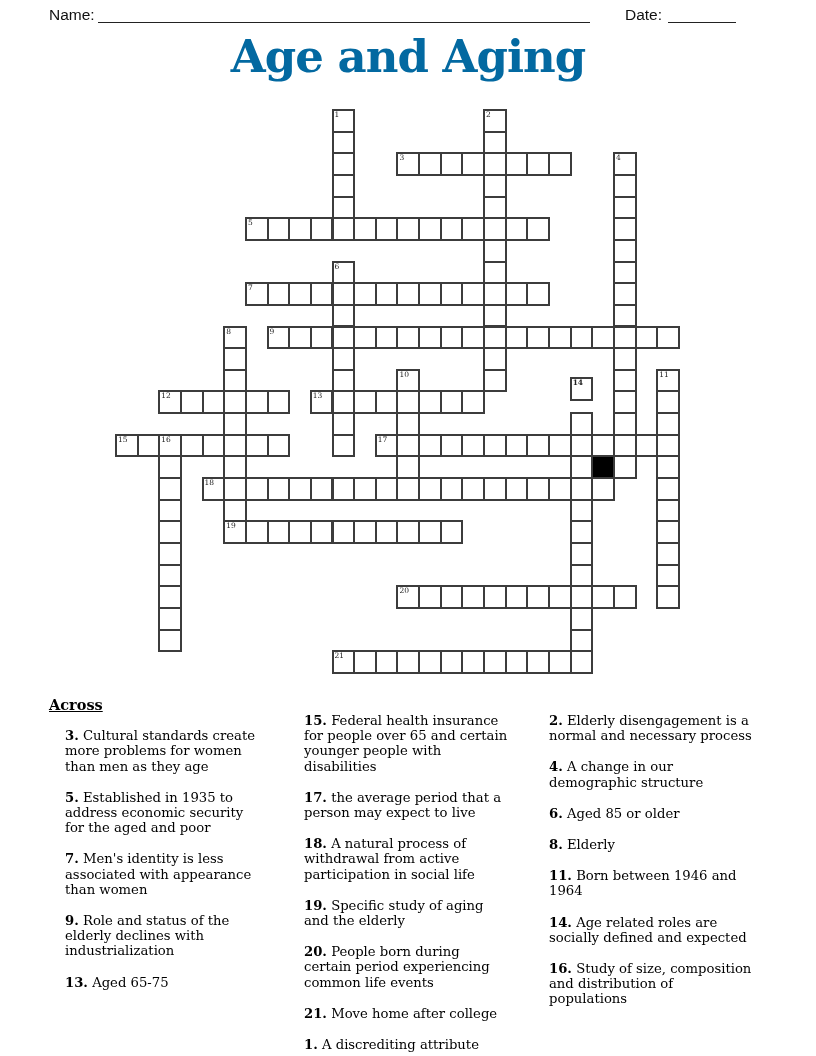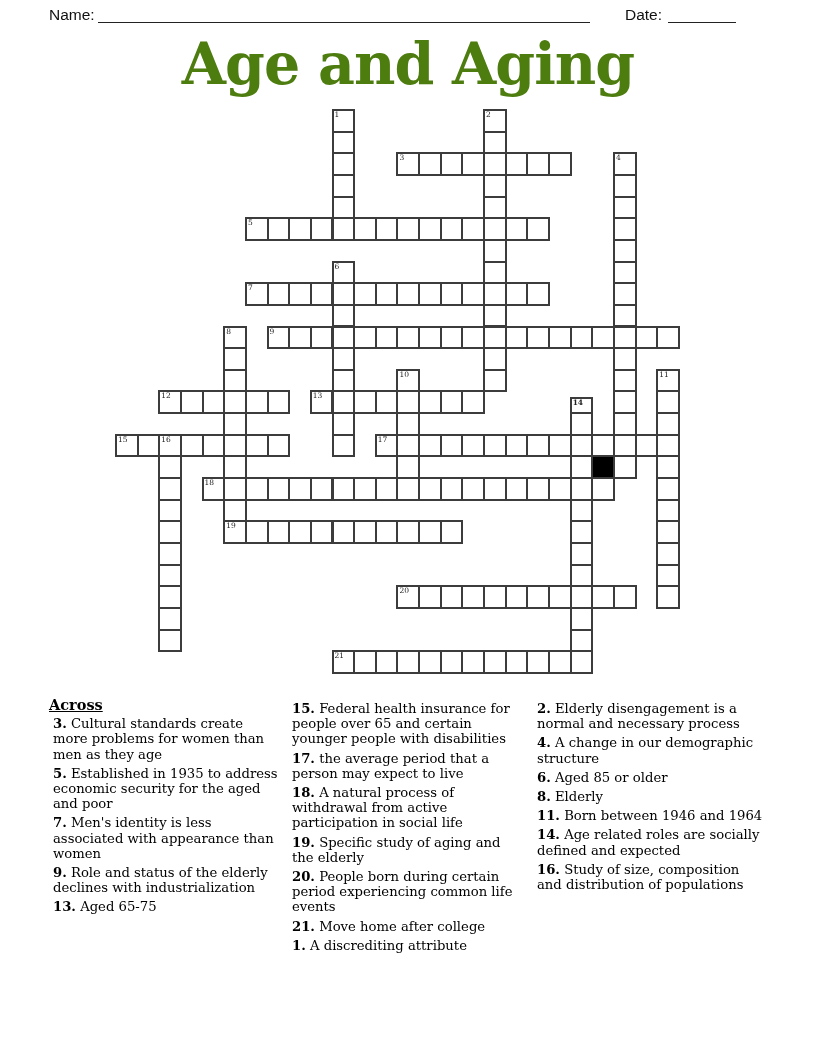--- a/index.html
+++ b/index.html
@@ -11,38 +11,38 @@
            font-family:"Liberation Sans",sans-serif;font-size:15.5px;color:#111;}
   .toplabel{position:absolute;top:2px;}
   #name-label{left:49px;}
   #date-label{left:625px;}
   .writeline{position:absolute;border-bottom:1.5px solid #222;height:18px;}
   #name-line{left:98px;top:0;width:492px;}
   #date-line{left:668px;top:0;width:68px;}
 
   
   #title{position:absolute;top:30px;left:0;width:816px;text-align:center;
-         font-family:"DejaVu Serif",serif;font-size:57px;font-weight:600;
-         letter-spacing:-1px;color:#4d7c0f;}
+         font-family:"DejaVu Serif",serif;font-size:45px;font-weight:600;
+         letter-spacing:-1px;color:#0369a1;}
 
   
   #grid{position:absolute;left:115px;top:109px;width:566px;height:566px;}
   .cell{position:absolute;box-sizing:border-box;background:#fff;
         border:2px solid #3c3c3c;}
   .cell.black{background:#000;}
   .cellnum{position:absolute;top:0;left:1px;font-size:7.5px;line-height:8px;
            font-family:"DejaVu Serif",serif;color:#222;}
 
   
   .clue-col{position:absolute;top:697px;font-size:13.2px;line-height:15.2px;}
   #clue-col-0{left:49px;width:233px;}
   #clue-col-1{left:288px;width:236px;}
   #clue-col-2{left:533px;width:235px;}
   .clue-header{font-weight:bold;font-size:14.5px;text-decoration:underline;}
-  .clue{margin:4px;}
+  .clue{margin:16px;}
   .clue-num{font-weight:bold;}
 </style>
 </head>
 <body>
 
 <div id="page">
 
   <div class="topline">
     <span class="toplabel" id="name-label">Name:</span>
     <span class="writeline" id="name-line"></span>
@@ -199,21 +199,21 @@
       <div class="cell" style="left: 129.9px; top: 281.45px; width: 23.65px; height: 23.65px; border-color: rgb(60, 60, 60);"></div>
       <div class="cell" style="left: 151.55px; top: 281.45px; width: 23.65px; height: 23.65px; border-color: rgb(60, 60, 60);"></div>
       <div class="cell" style="left: 194.85px; top: 281.45px; width: 23.65px; height: 23.65px; border-color: rgb(60, 60, 60);">
         <span class="cellnum">13</span>
       </div>
       <div class="cell" style="left: 238.15px; top: 281.45px; width: 23.65px; height: 23.65px; border-color: rgb(60, 60, 60);"></div>
       <div class="cell" style="left: 259.8px; top: 281.45px; width: 23.65px; height: 23.65px; border-color: rgb(60, 60, 60);"></div>
       <div class="cell" style="left: 303.1px; top: 281.45px; width: 23.65px; height: 23.65px; border-color: rgb(60, 60, 60);"></div>
       <div class="cell" style="left: 324.75px; top: 281.45px; width: 23.65px; height: 23.65px; border-color: rgb(60, 60, 60);"></div>
       <div class="cell" style="left: 346.4px; top: 281.45px; width: 23.65px; height: 23.65px; border-color: rgb(60, 60, 60);"></div>
-      <div class="cell" style="left: 454.65px; top: 288px; width: 23.65px; height: 23.65px; border-color: rgb(60, 60, 60); font-weight: bold;">
+      <div class="cell" style="left: 454.65px; top: 268px; width: 23.65px; height: 23.65px; border-color: rgb(60, 60, 60); font-weight: bold;">
         <span class="cellnum">14</span>
       </div>
       <div class="cell" style="left: 454.65px; top: 303.1px; width: 23.65px; height: 23.65px; border-color: rgb(60, 60, 60);"></div>
       <div class="cell" style="left: 454.65px; top: 324.75px; width: 23.65px; height: 23.65px; border-color: rgb(60, 60, 60);"></div>
       <div class="cell" style="left: 454.65px; top: 346.4px; width: 23.65px; height: 23.65px; border-color: rgb(60, 60, 60);"></div>
       <div class="cell" style="left: 454.65px; top: 368.05px; width: 23.65px; height: 23.65px; border-color: rgb(60, 60, 60);"></div>
       <div class="cell" style="left: 454.65px; top: 389.7px; width: 23.65px; height: 23.65px; border-color: rgb(60, 60, 60);"></div>
       <div class="cell" style="left: 454.65px; top: 411.35px; width: 23.65px; height: 23.65px; border-color: rgb(60, 60, 60);"></div>
       <div class="cell" style="left: 454.65px; top: 433px; width: 23.65px; height: 23.65px; border-color: rgb(60, 60, 60);"></div>
       <div class="cell" style="left: 454.65px; top: 454.65px; width: 23.65px; height: 23.65px; border-color: rgb(60, 60, 60);"></div>

